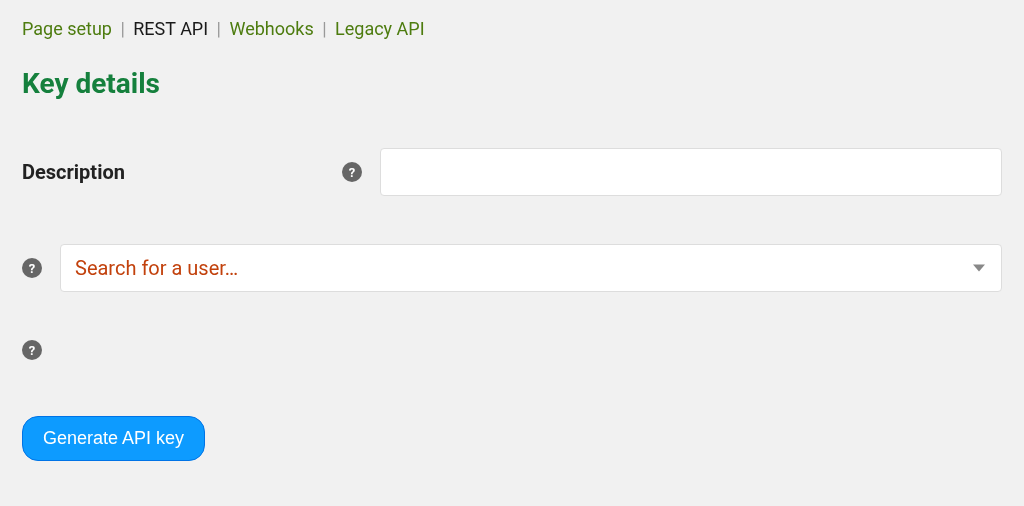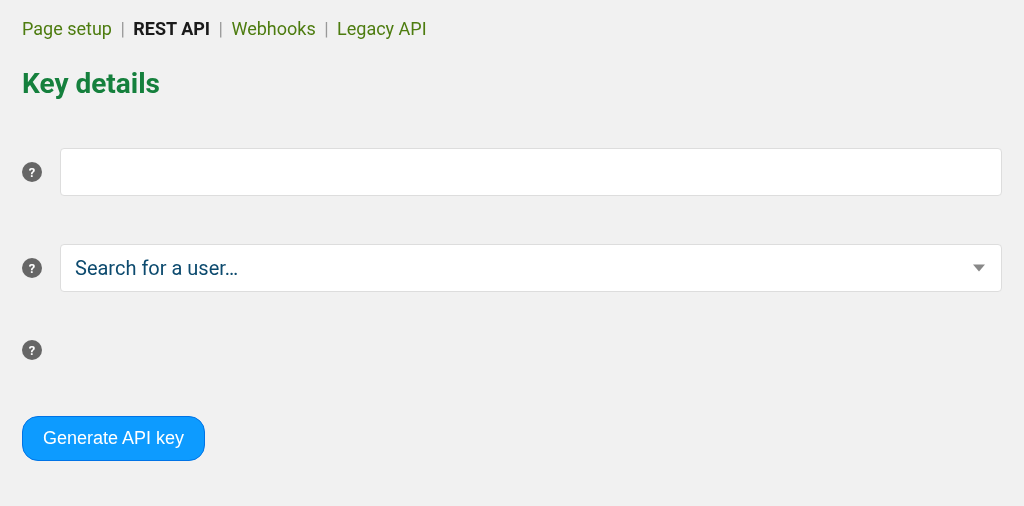--- a/index.html
+++ b/index.html
@@ -18,21 +18,21 @@
       font-size: 18px;
       margin-bottom: 28px;
     }
     .tabs a {
       color: #4d7c0f;
       text-decoration: none;
       cursor: pointer;
     }
     .tabs .active {
       color: #1a1a1a;
-      font-weight: 700;
+      font-weight: 400;
     }
     .tabs .sep {
       color: #999;
       margin: 0 4px;
     }
     h2.page-title {
       font-size: 28px;
       font-weight: 700;
       color: #15803d;
       margin-bottom: 48px;
@@ -84,21 +84,21 @@
       background: #fff;
       padding: 0 40px 0 14px;
       font-size: 20px;
       color: #333;
       display: flex;
       align-items: center;
       position: relative;
       cursor: pointer;
     }
     .select-box.placeholder {
-      color: #0c4a6e;
+      color: #c2410c;
     }
     .select-caret {
       position: absolute;
       right: 16px;
       top: 50%;
       transform: translateY(-50%);
       width: 0;
       height: 0;
       border-left: 6px solid transparent;
       border-right: 6px solid transparent;
@@ -126,20 +126,21 @@
   <a class="active">REST API</a>
   <span class="sep">|</span>
   <a>Webhooks</a>
   <span class="sep">|</span>
   <a>Legacy API</a>
 </div>
 
 <h2 class="page-title">Key details</h2>
 
 <div class="form-row">
+  <div class="form-label">Description</div>
   <span class="help-icon">?</span>
   <div class="form-control">
     <input type="text" class="text-input" value="" style="">
   </div>
 </div>
 
 <div class="form-row">
   <span class="help-icon">?</span>
   <div class="form-control">
     <div class="select-box placeholder">

